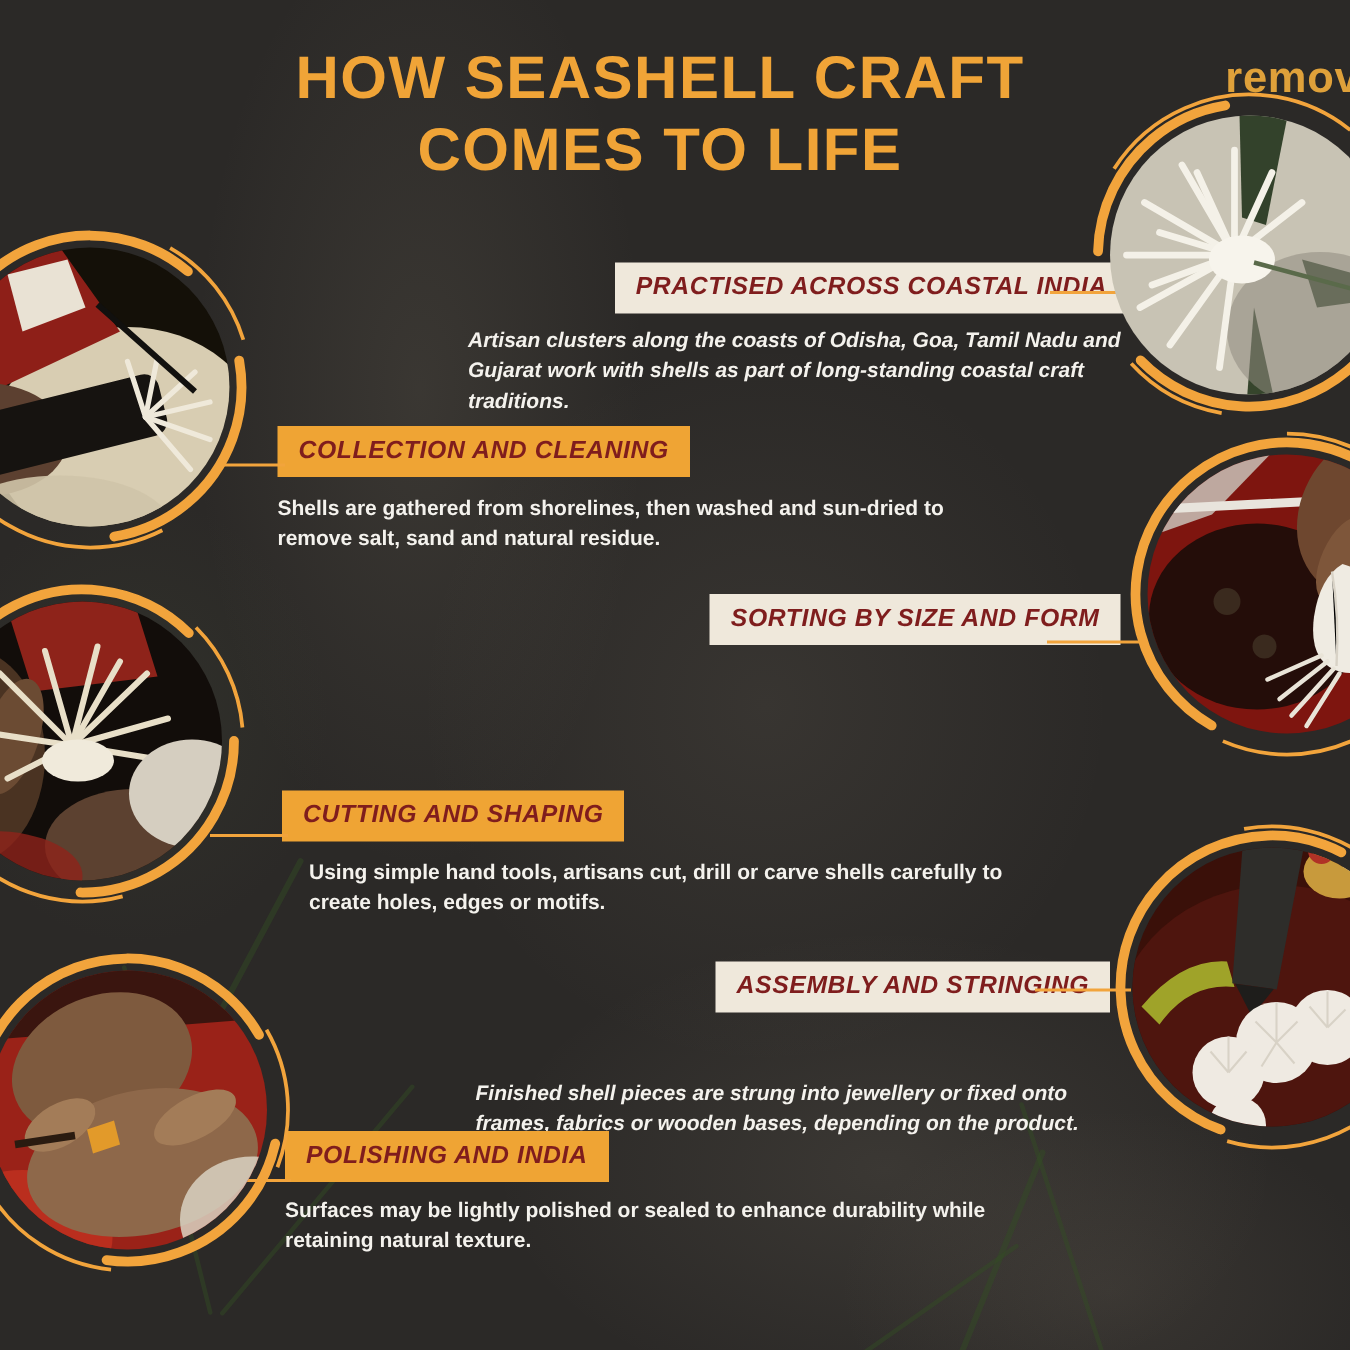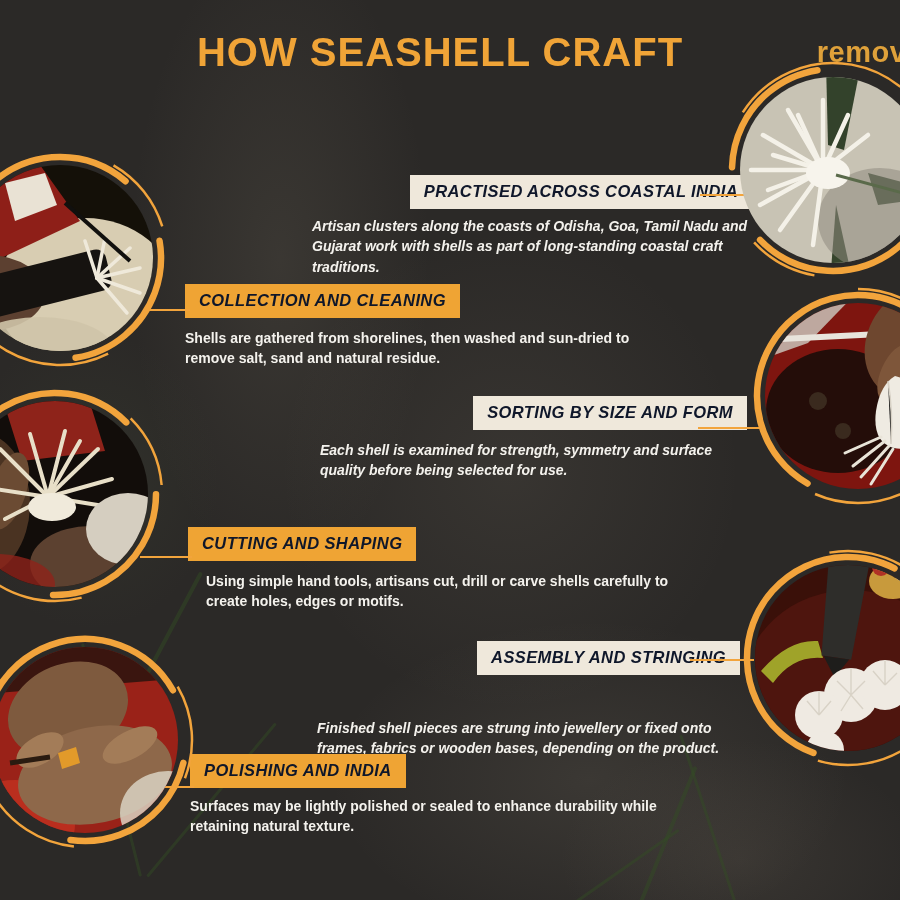--- a/index.html
+++ b/index.html
@@ -31,21 +31,21 @@
     font-weight:800;letter-spacing:1px;
   }
   .logo{
     position:absolute;right:24px;top:36px;color:#DFA13A;
     font-size:29px;font-weight:700;letter-spacing:.5px;
   }
 
   .label{
     position:absolute;display:inline-block;padding:7px 14px 8px;
     font-style:italic;font-weight:800;font-size:16.5px;letter-spacing:.4px;
-    color:#0f172a;white-space:nowrap;
+    color:#7f1d1d;white-space:nowrap;
   }
   .label.cream{background:#EFE8DB;}
   .label.orange{background:#EFA434;}
 
   .sec-body{
     position:absolute;color:#F4F2ED;font-weight:700;
     font-size:14px;line-height:1.45;
   }
   .sec-body.alignr{text-align:left;font-style:italic;}
   .sec-body.alignl{text-align:left;}
@@ -85,34 +85,33 @@
     <div class="blob b4"></div>
     <div class="blob b5"></div>
     <div class="leaf lf1"></div>
     <div class="leaf lf2"></div>
     <div class="leaf lf3"></div>
     <div class="leaf lf4"></div>
     <div class="leaf lf5"></div>
     <div class="leaf lf6"></div>
   </div>
 
-  <h1 class="title"><span>HOW SEASHELL CRAFT</span><br></h1>
+  <h1 class="title"><span>HOW SEASHELL CRAFT</span><br><span>COMES TO LIFE</span></h1>
 
   <div class="logo">remove</div>
 
   <div class="label cream l1">PRACTISED ACROSS COASTAL INDIA</div>
   <div class="sec-body alignr t1">Artisan clusters along the coasts of Odisha, Goa, Tamil Nadu and Gujarat work with shells as part of long-standing coastal craft traditions.</div>
   <div class="connector c1"></div>
 
   <div class="label orange l2">COLLECTION AND CLEANING</div>
   <div class="sec-body alignl t2">Shells are gathered from shorelines, then washed and sun-dried to remove salt, sand and natural residue.</div>
   <div class="connector c2"></div>
 
   <div class="label cream l3">SORTING BY SIZE AND FORM</div>
-  <div class="sec-body alignr t3">Each shell is examined for strength, symmetry and surface quality before being selected for use.</div>
   <div class="connector c3"></div>
 
   <div class="label orange l4">CUTTING AND SHAPING</div>
   <div class="sec-body alignl t4">Using simple hand tools, artisans cut, drill or carve shells carefully to create holes, edges or motifs.</div>
   <div class="connector c4"></div>
 
   <div class="label cream l5">ASSEMBLY AND STRINGING</div>
   <div class="sec-body alignr t5">Finished shell pieces are strung into jewellery or fixed onto frames, fabrics or wooden bases, depending on the product.</div>
   <div class="connector c5"></div>
 

